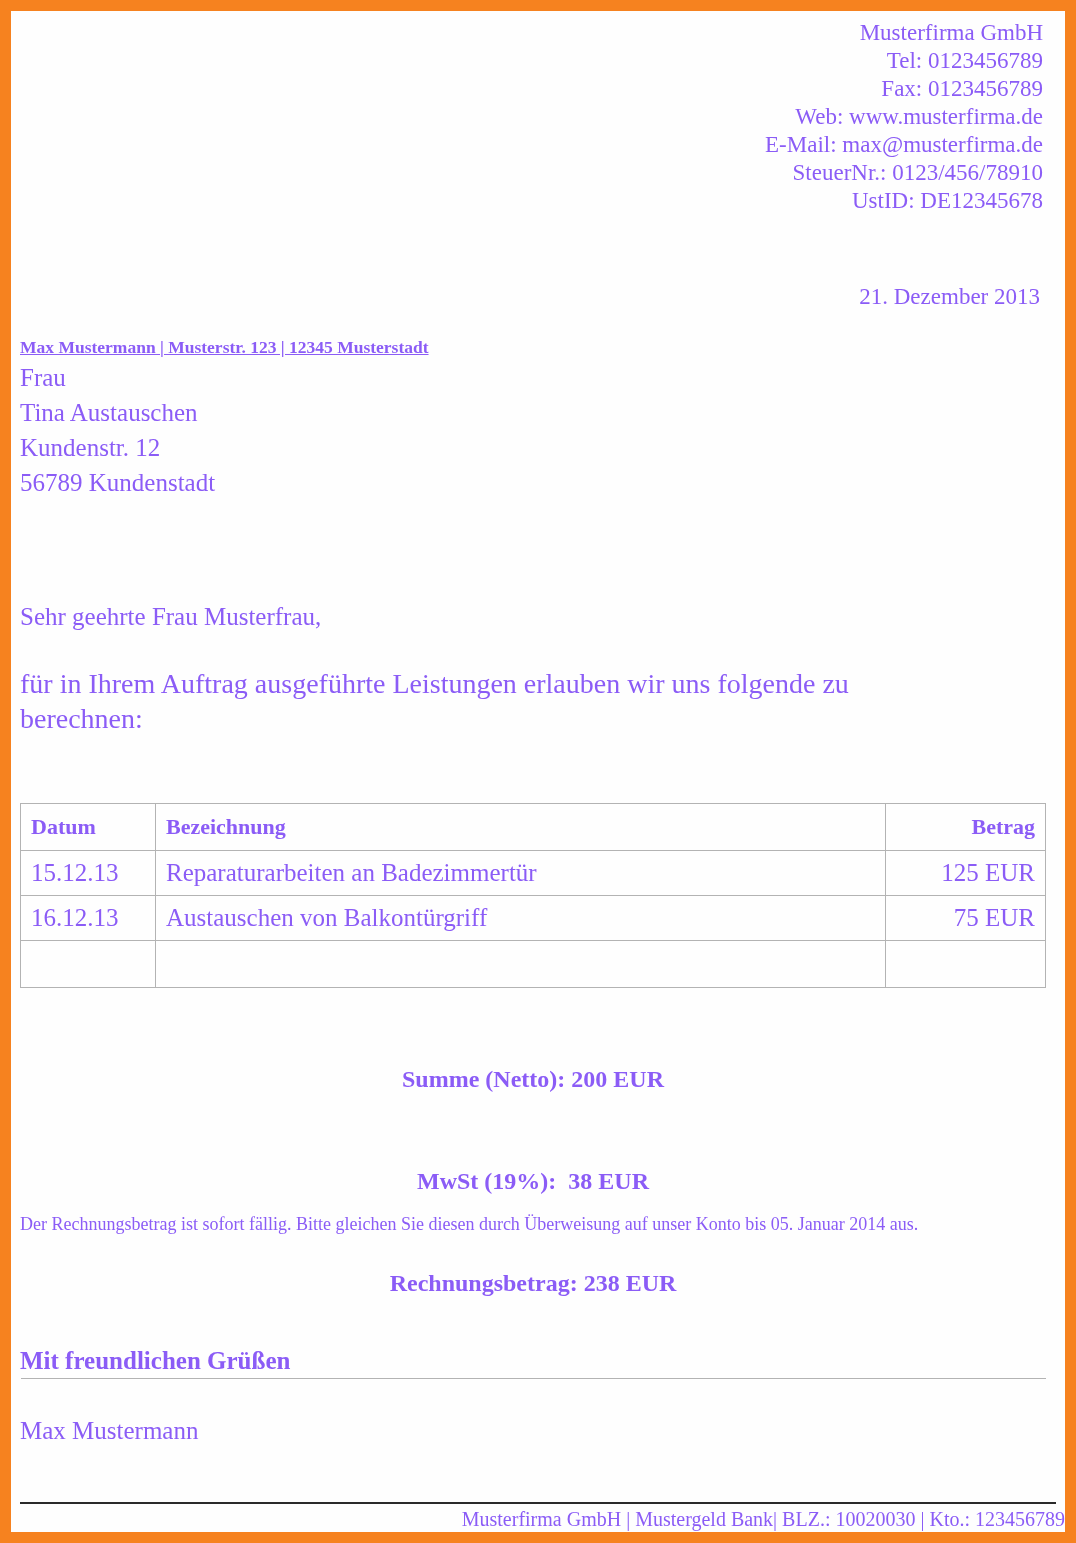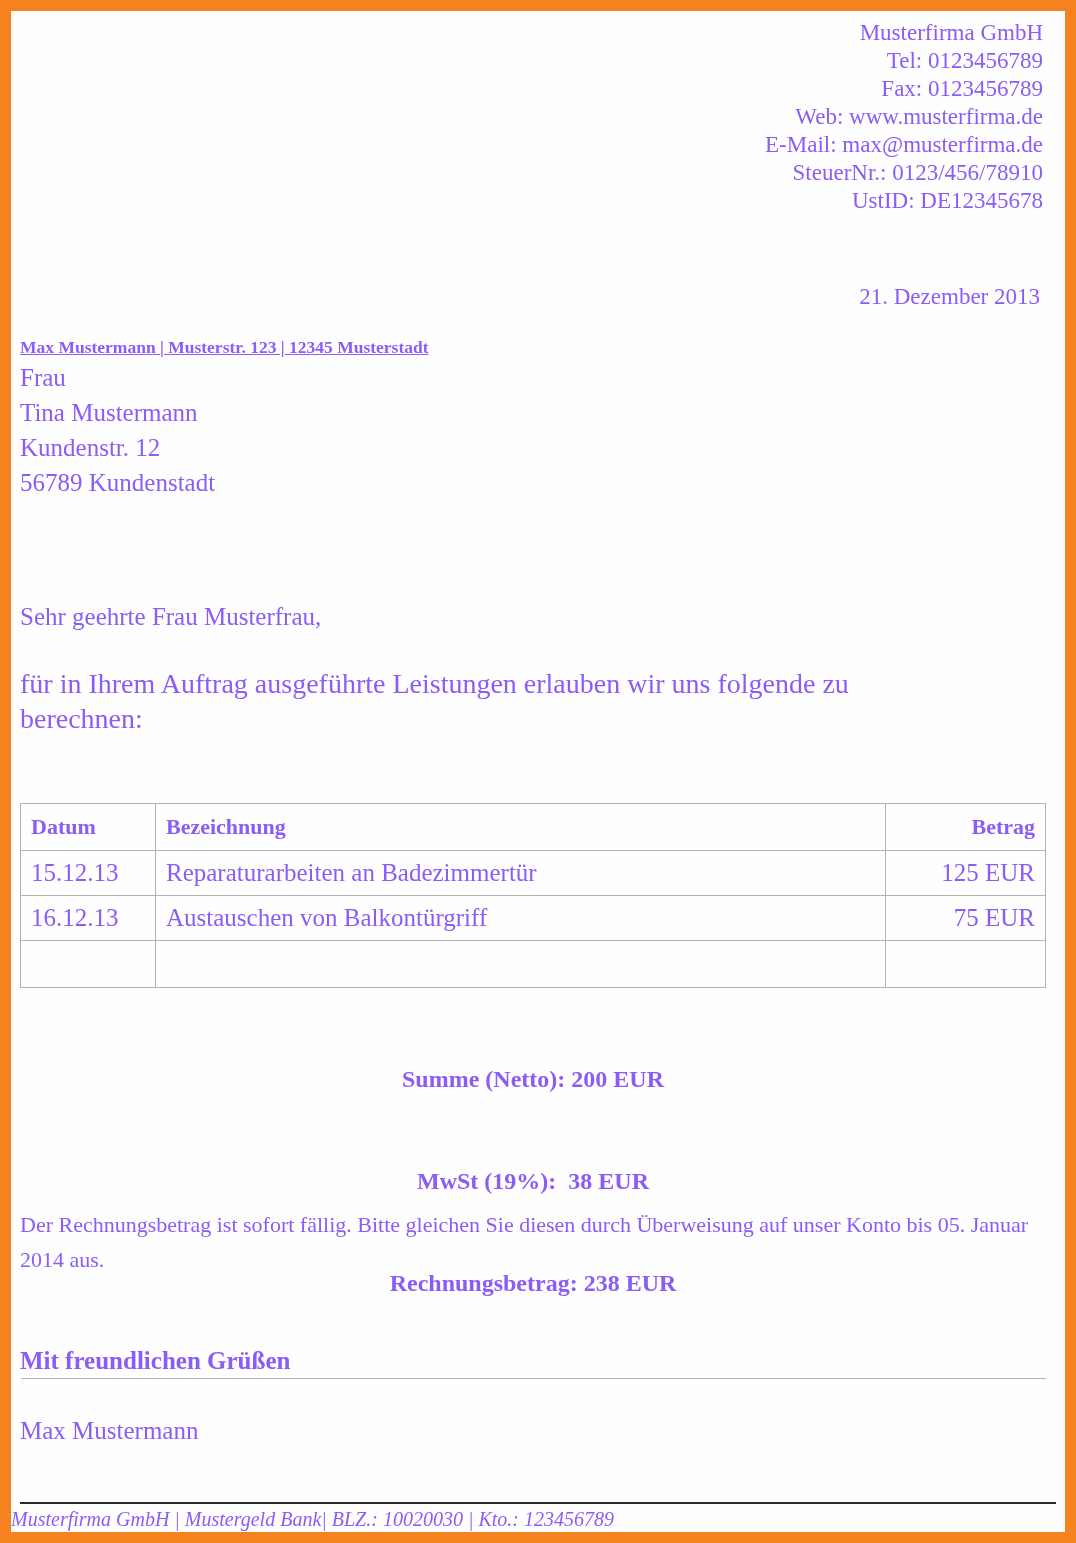--- a/index.html
+++ b/index.html
@@ -109,21 +109,21 @@
     font-size: 24px;
     line-height: 34px;
     white-space: pre;
   }
   
   .payment-note {
     position: absolute;
     top: 1196px;
     left: 9px;
     width: 1020px;
-    font-size: 22px;
+    font-size: 18px;
     line-height: 35px;
   }
   .regards {
     position: absolute;
     top: 1336px;
     left: 9px;
     font-size: 25px;
     font-weight: bold;
   }
   .signature {
@@ -138,24 +138,23 @@
     top: 1491px;
     left: 9px;
     right: 9px;
     border-top: 2px solid #2a2a2a;
   }
   .footer-text {
     position: absolute;
     top: 1496px;
     left: 0;
     right: 0;
-    text-align: left;
+    text-align: right;
     font-size: 20px;
     line-height: 25px;
-    font-style: italic;
   }
 </style>
 </head>
 <body>
 
 <div class="page">
 
   <div class="letterhead">
     <div>Musterfirma GmbH</div>
     <div>Tel: 0123456789</div>
@@ -164,21 +163,21 @@
     <div>E-Mail: max@musterfirma.de</div>
     <div>SteuerNr.: 0123/456/78910</div>
     <div>UstID: DE12345678</div>
   </div>
 
   <div class="date-line">21. Dezember 2013</div>
 
   <div class="sender-line">Max Mustermann | Musterstr. 123 | 12345 Musterstadt</div>
   <div class="address">
     <div>Frau</div>
-    <div>Tina Mustermann</div>
+    <div>Tina Austauschen</div>
     <div>Kundenstr. 12</div>
     <div>56789 Kundenstadt</div>
   </div>
 
   <div class="salutation">Sehr geehrte Frau Musterfrau,</div>
   <div class="intro">für  in Ihrem Auftrag ausgeführte Leistungen erlauben wir uns folgende zu berechnen:</div>
 
   <table class="invoice-table">
     <colgroup>
       <col class="c-datum">

